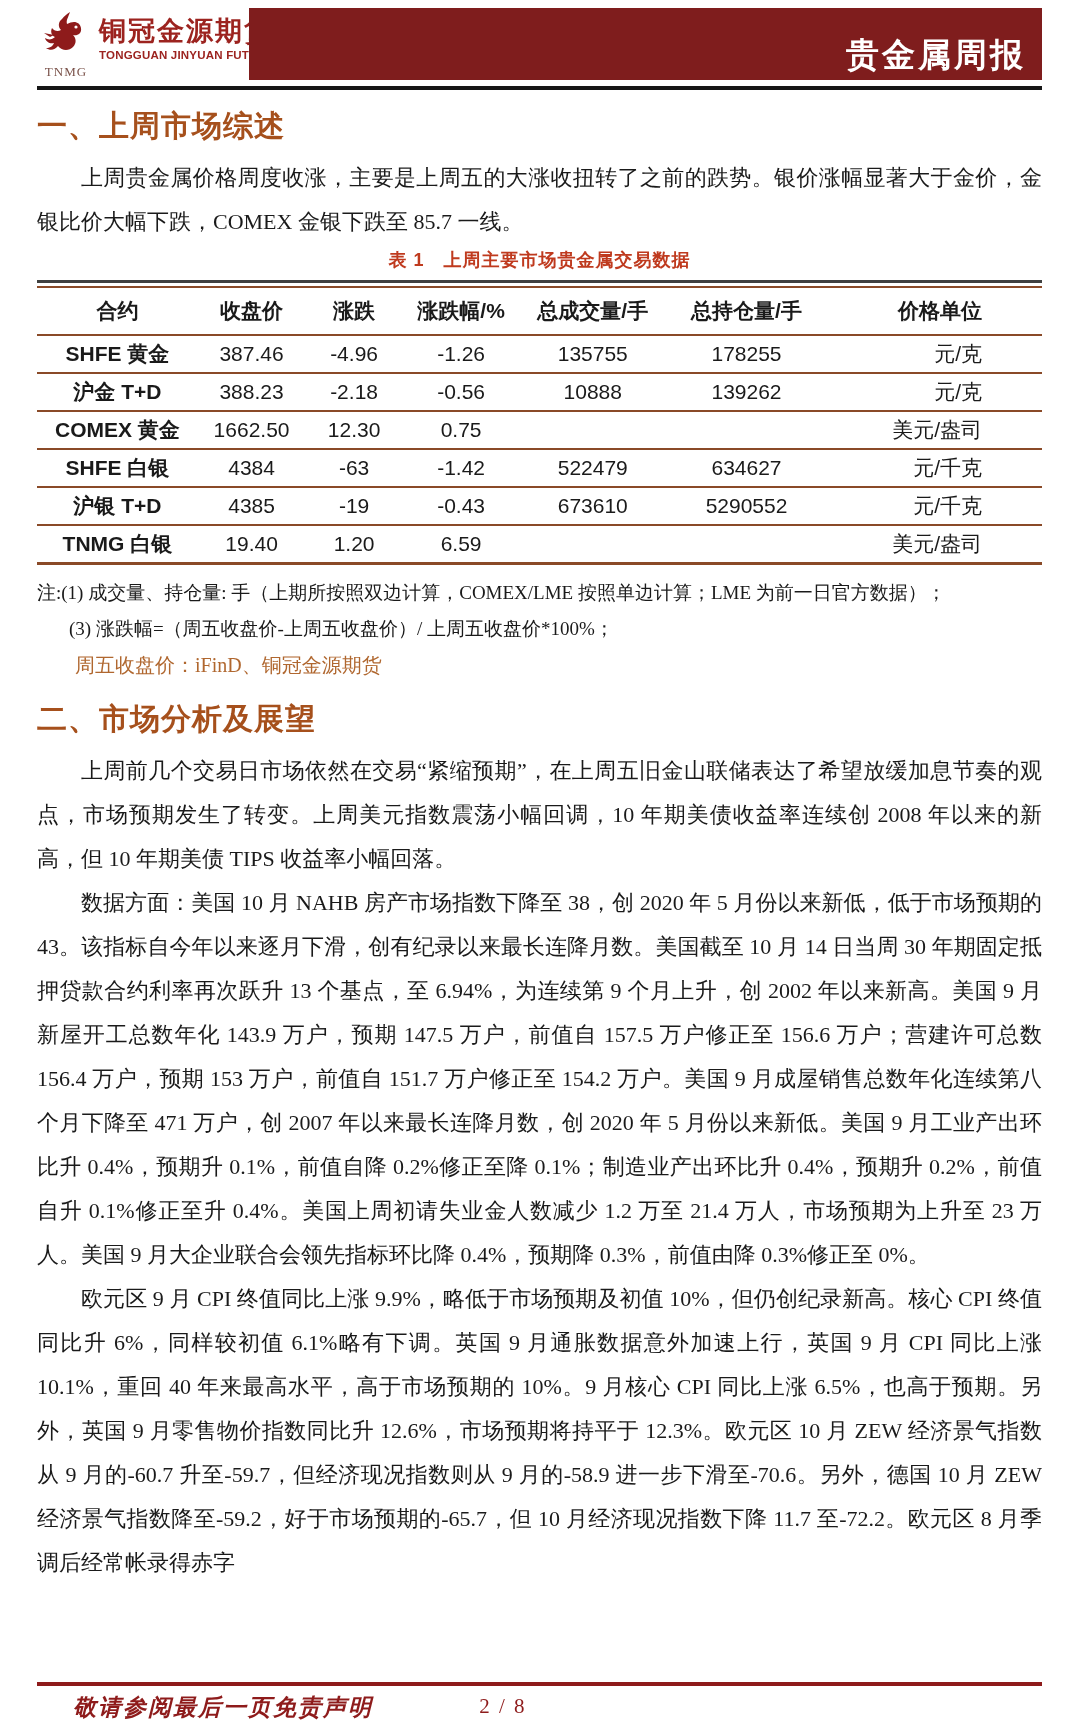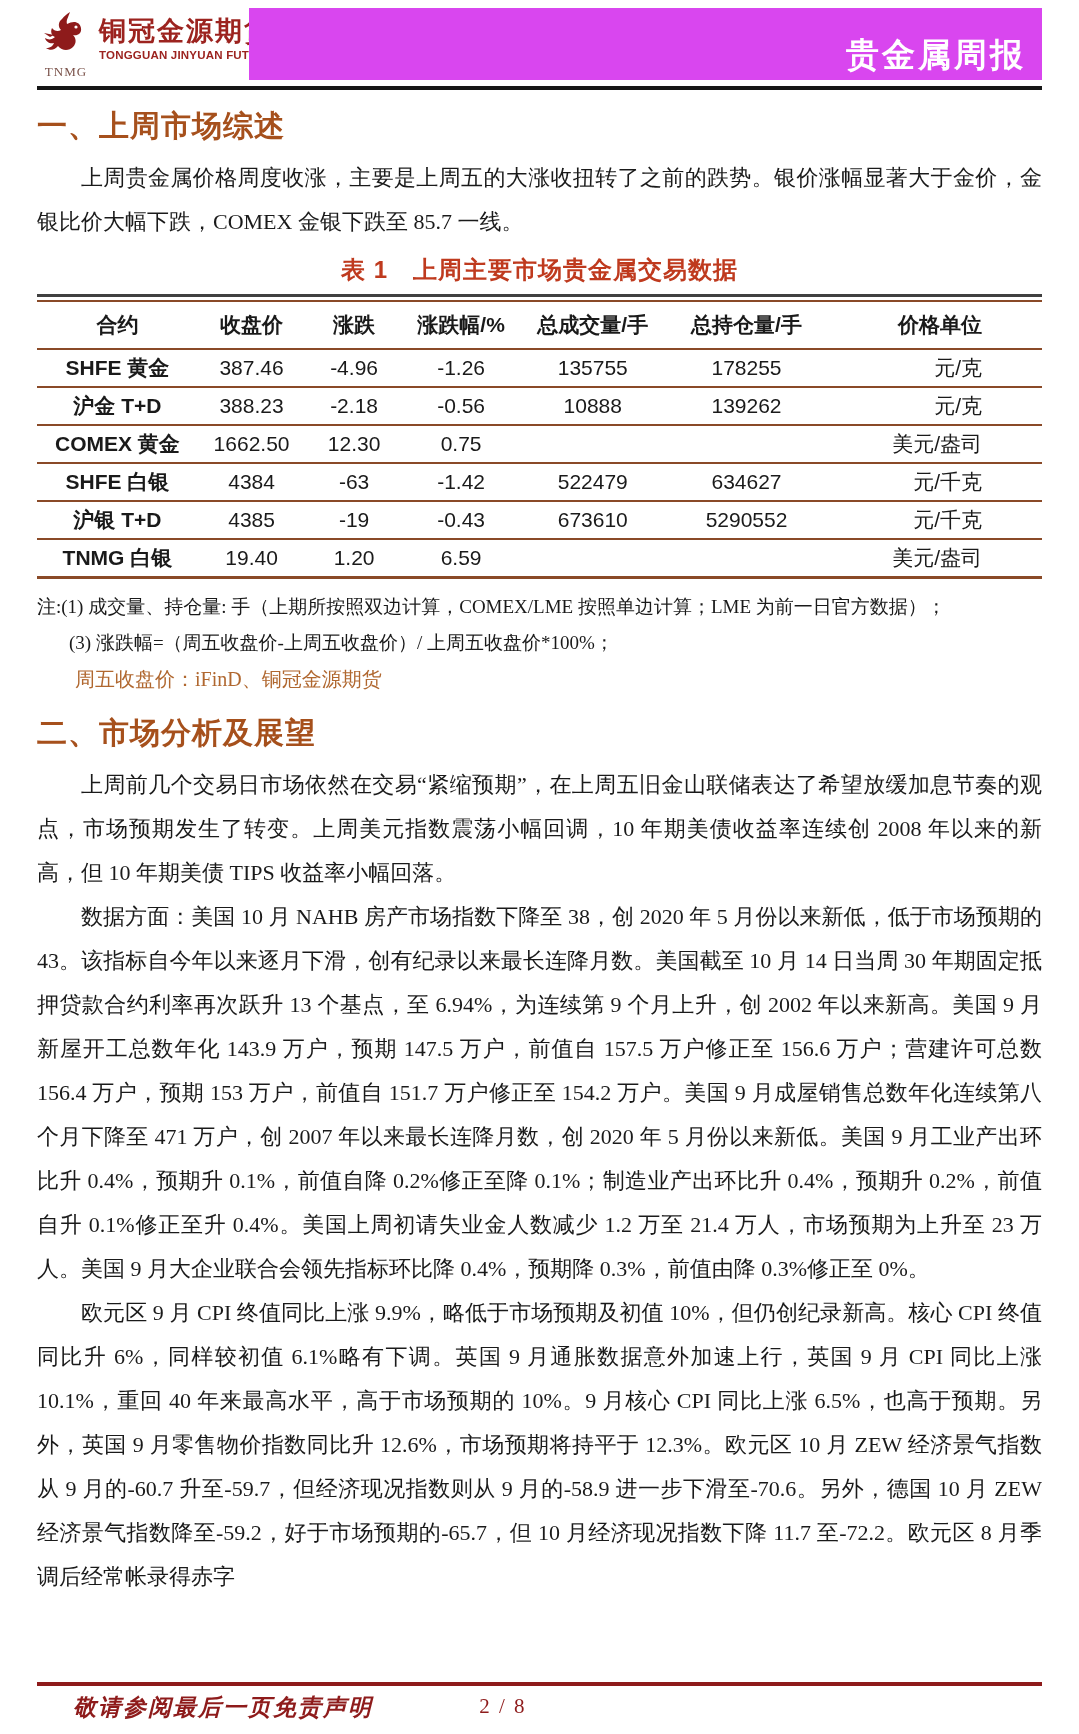--- a/index.html
+++ b/index.html
@@ -16,21 +16,21 @@
   }
   
   .header{display:flex;align-items:stretch;margin-top:8px;height:72px;}
   .logo-block{width:212px;flex:0 0 212px;display:flex;align-items:flex-start;padding-top:2px;}
   .logo-mark{width:58px;flex:0 0 58px;text-align:center;}
   .logo-abbr{font-family:"Liberation Serif",serif;font-size:13px;color:#7a524a;letter-spacing:1px;margin-top:-2px;}
   .brand-text{margin-left:4px;padding-top:6px;}
   .brand-cn{font-family:"Liberation Serif",serif;font-weight:bold;font-size:27px;color:#9c231f;letter-spacing:2px;line-height:30px;white-space:nowrap;}
   .brand-en{font-family:"Liberation Sans",sans-serif;font-weight:bold;font-size:11.5px;color:#9c231f;letter-spacing:0.2px;margin-top:3px;white-space:nowrap;}
   .banner{
-    flex:1 1 auto;background:#d946ef;
+    flex:1 1 auto;background:#7f1d1d;
     display:flex;align-items:flex-end;justify-content:flex-end;
     padding:0 16px 8px 0;
   }
   .banner-title{
     font-family:"Liberation Serif",serif;font-weight:bold;
     font-size:33px;color:#ffffff;letter-spacing:3px;line-height:1;
   }
   .header-rule{height:4px;background:#161616;margin-top:6px;}
   
   .sec-title{
@@ -40,21 +40,21 @@
   }
   
   .body-p{
     font-size:22px;line-height:44px;text-align:justify;
     margin:10px 0 0 0;text-indent:2em;
   }
   .body-p.cont{margin-top:0;}
   
   .tbl-caption{
     font-family:"Liberation Sans",sans-serif;font-weight:bold;
-    font-size:24px;color:#bf3a1e;text-align:center;margin-top:10px;letter-spacing:1px;
+    font-size:18px;color:#bf3a1e;text-align:center;margin-top:4px;letter-spacing:1px;
   }
   .tbl-wrap{margin-top:8px;border-top:3px solid #404040;padding-top:3px;}
   table.data{
     width:100%;border-collapse:collapse;
     font-family:"Liberation Sans",sans-serif;font-size:21px;
     border-top:2px solid #8a4a28;border-bottom:3px solid #8a4a28;
   }
   table.data th{
     font-weight:bold;padding:9px 2px;text-align:center;
     border-bottom:2px solid #8a4a28;white-space:nowrap;

